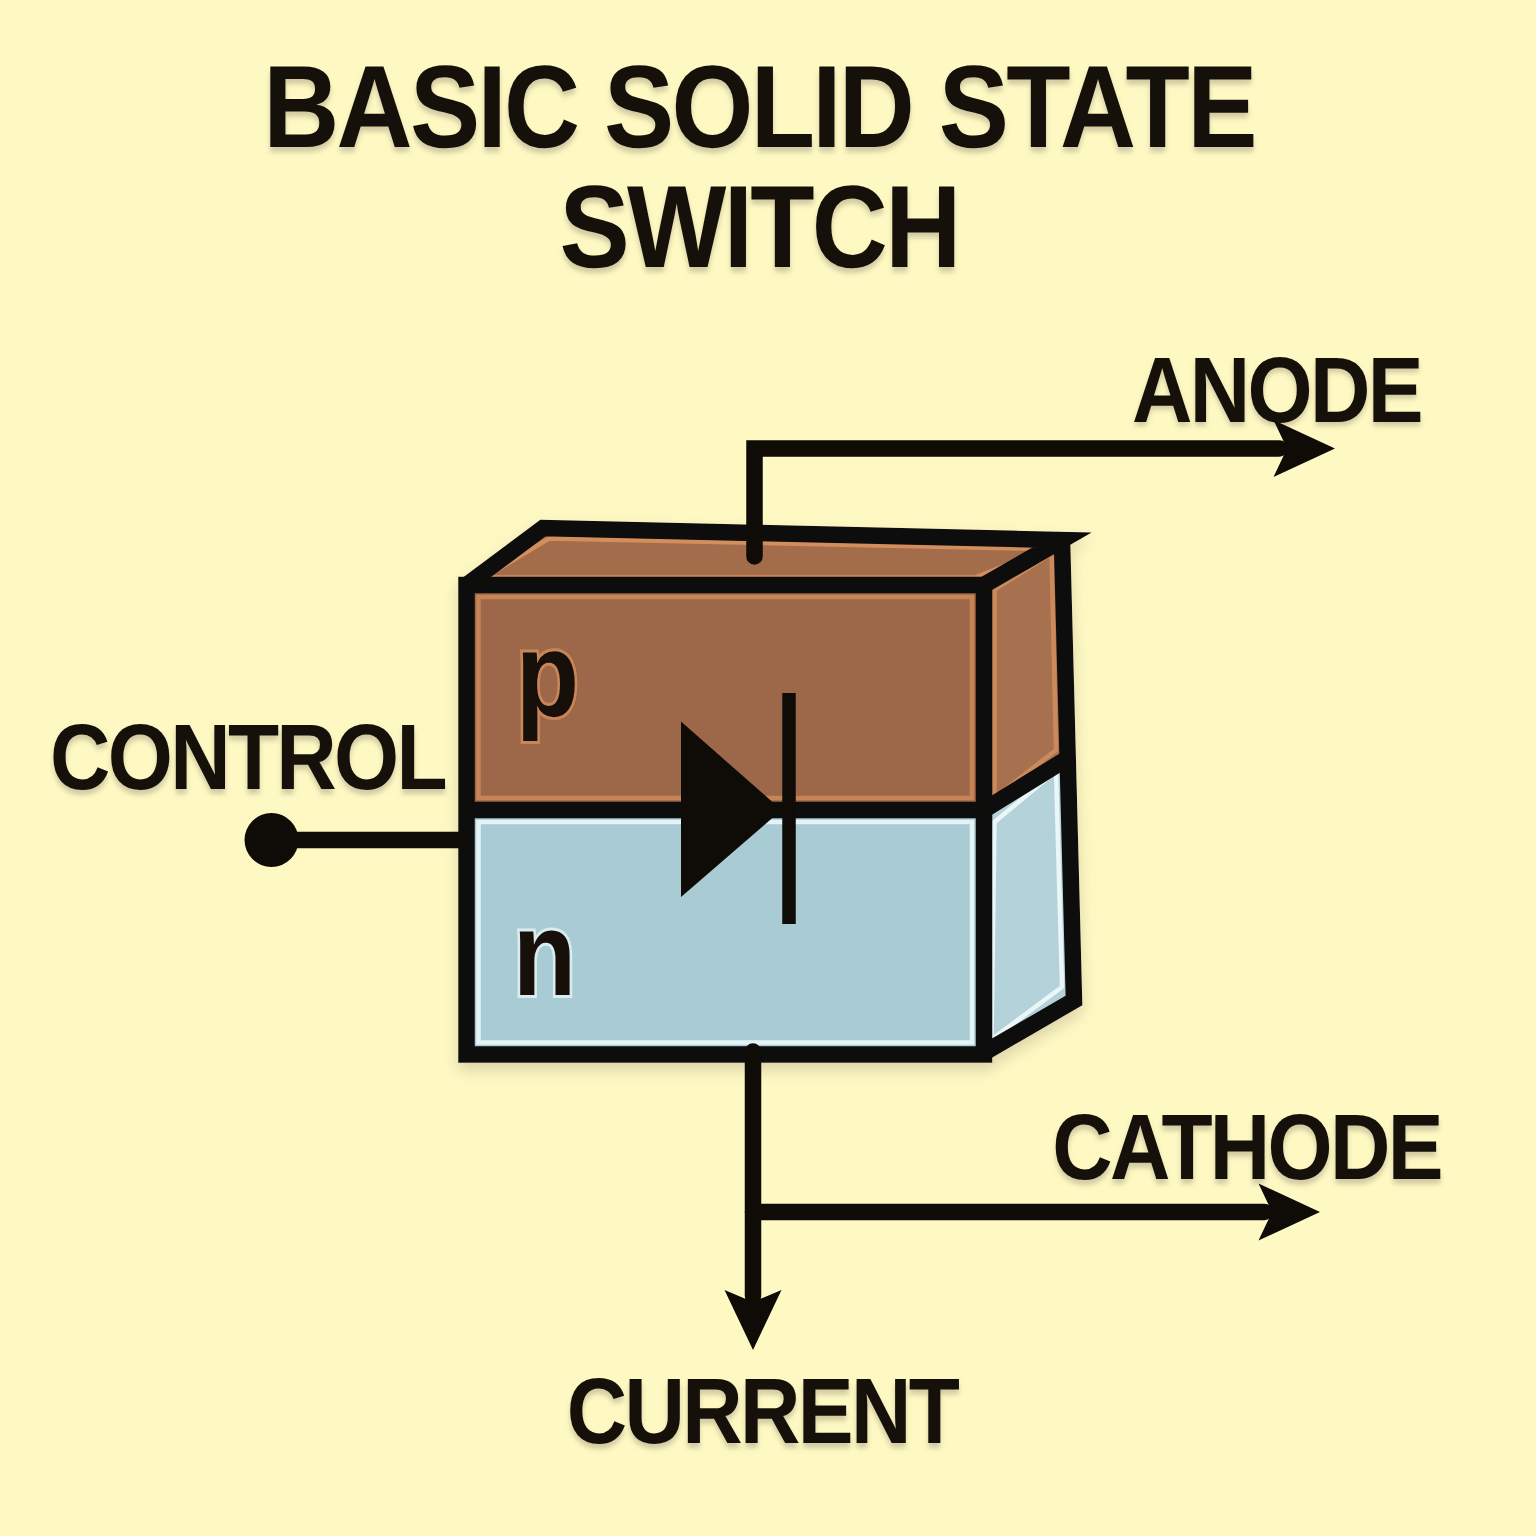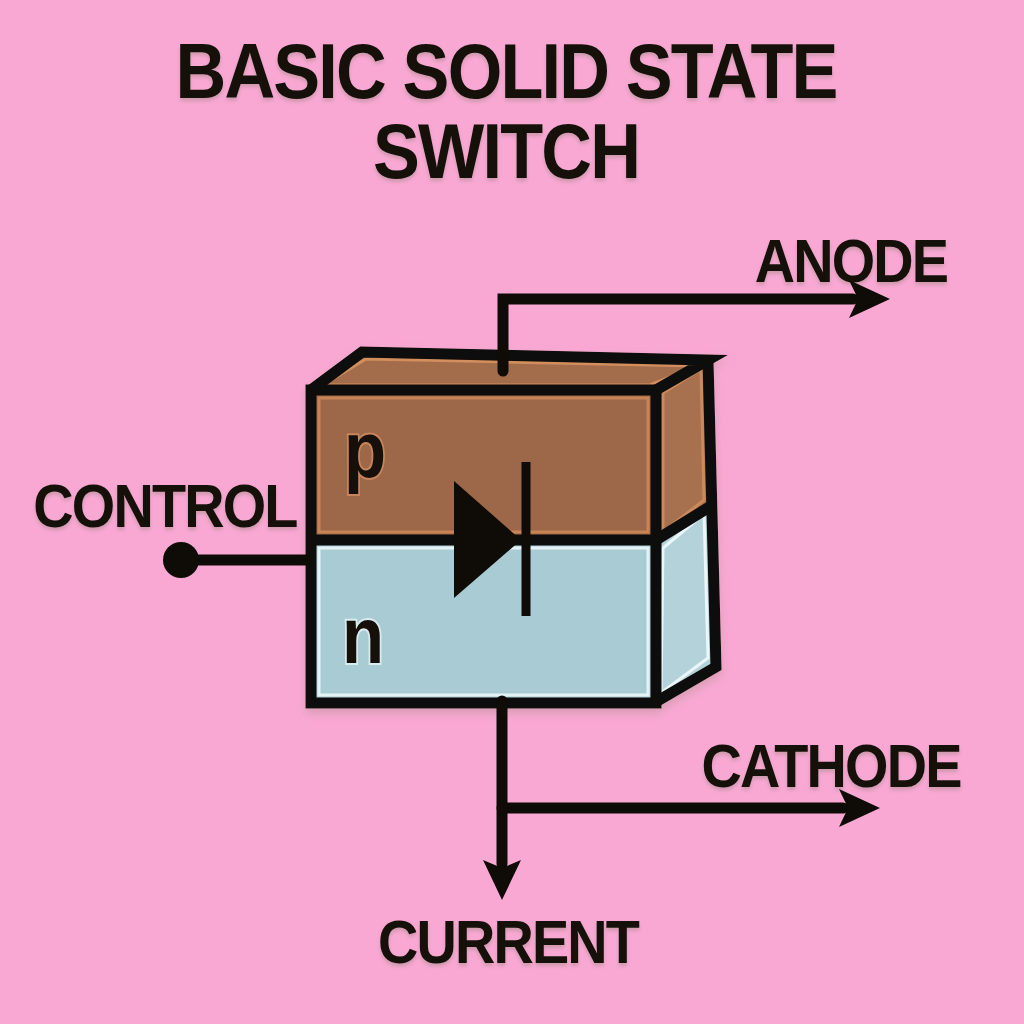--- a/index.html
+++ b/index.html
@@ -4,21 +4,21 @@
 <style>
   html, body {
     margin: 0;
     padding: 0;
     background: #f7f3ed;
   }
   .canvas {
     position: relative;
     width: 1024px;
     height: 1024px;
-    background: #f9a8d4;
+    background: #fef9c3;
     overflow: hidden;
     font-family: "Liberation Sans", sans-serif;
     color: #151009;
   }
   .diagram-svg {
     position: absolute;
     inset: 0;
   }
   .title {
     position: absolute;

